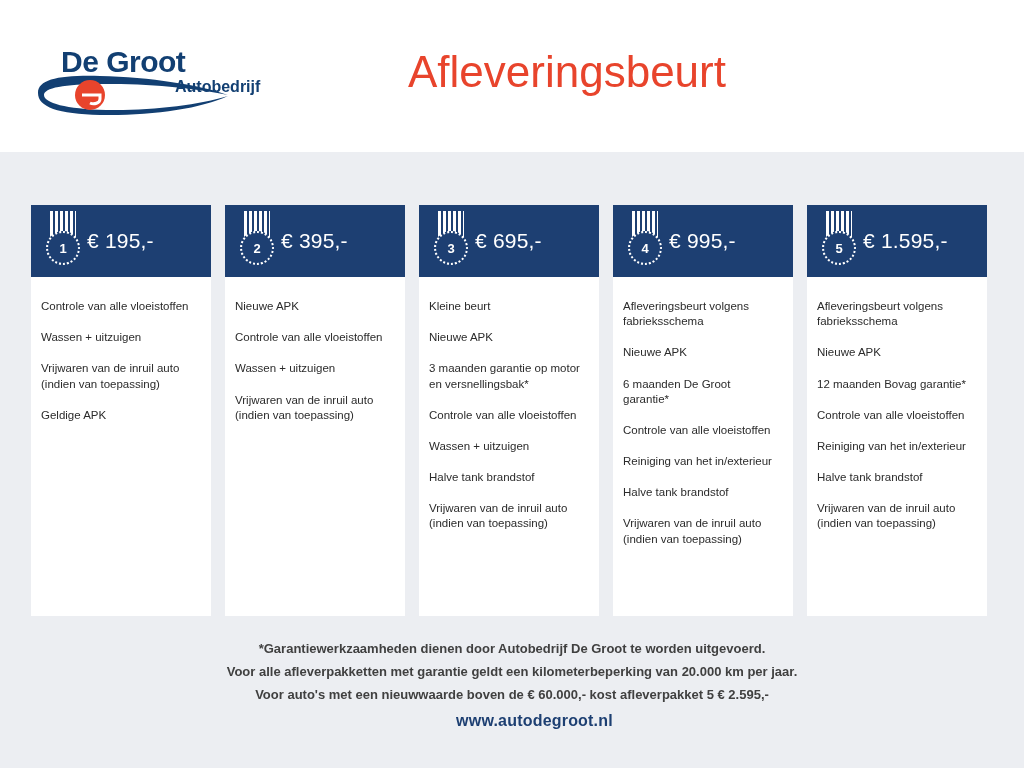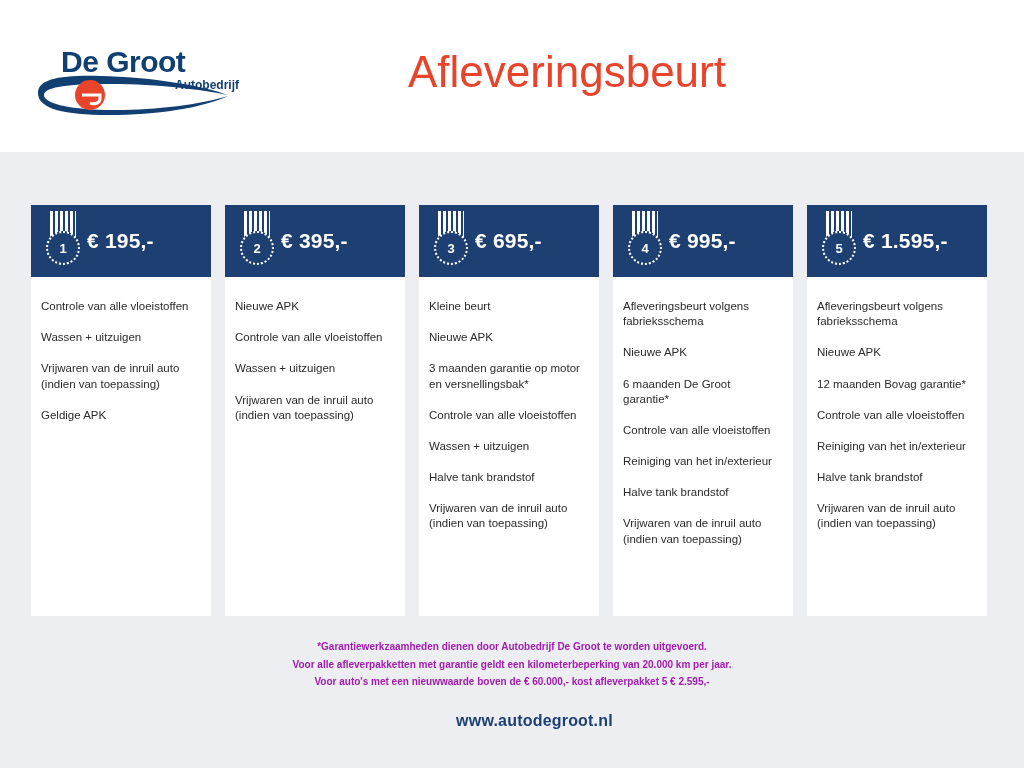--- a/index.html
+++ b/index.html
@@ -38,21 +38,21 @@
     top: 0px;
     font-size: 30px;
     font-weight: bold;
     color: #123f72;
     letter-spacing: -0.5px;
   }
   .logo-sub {
     position: absolute;
     left: 145px;
     top: 33px;
-    font-size: 12px;
+    font-size: 16px;
     font-weight: bold;
     color: #123f72;
   }
   .logo-swoosh {
     position: absolute;
     left: 0px;
     top: 28px;
     width: 205px;
     height: 44px;
   }
@@ -135,21 +135,21 @@
   .medal .num {
     color: #ffffff;
     font-size: 13px;
     font-weight: bold;
     line-height: 1;
   }
   .price {
     margin-left: 56px;
     color: #ffffff;
     font-size: 21px;
-    font-weight: bold;
+    font-weight: normal;
     letter-spacing: 0.2px;
   }
   .card-body {
     flex: 1;
     padding: 22px 16px 10px 10px;
   }
   .feat {
     font-size: 11.5px;
     color: #2b2b2b;
     line-height: 1.32;
@@ -159,22 +159,22 @@
 
   
   .notes {
     position: absolute;
     top: 486px;
     left: 0;
     width: 1024px;
     text-align: center;
   }
   .note {
-    font-size: 10px;
-    color: #a21caf;
+    font-size: 13px;
+    color: #404040;
     line-height: 1.75;
     font-weight: bold;
   }
   .website {
     position: absolute;
     top: 560px;
     left: 0;
     width: 1024px;
     text-align: center;
     font-size: 16px;

